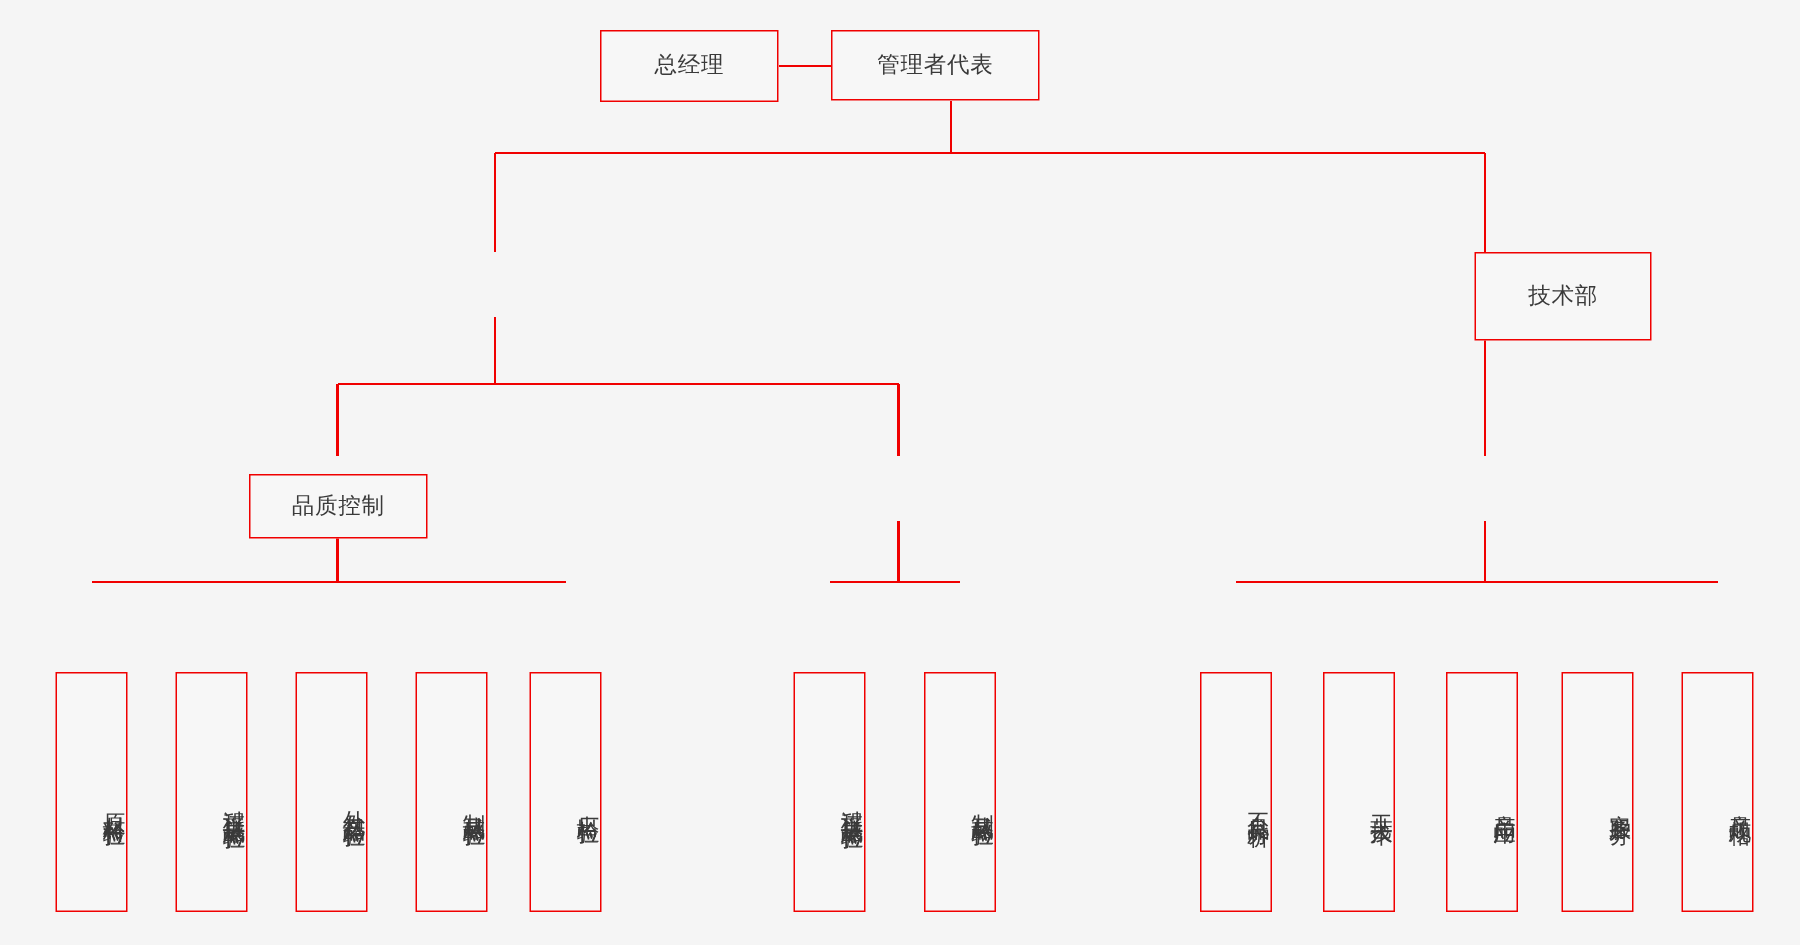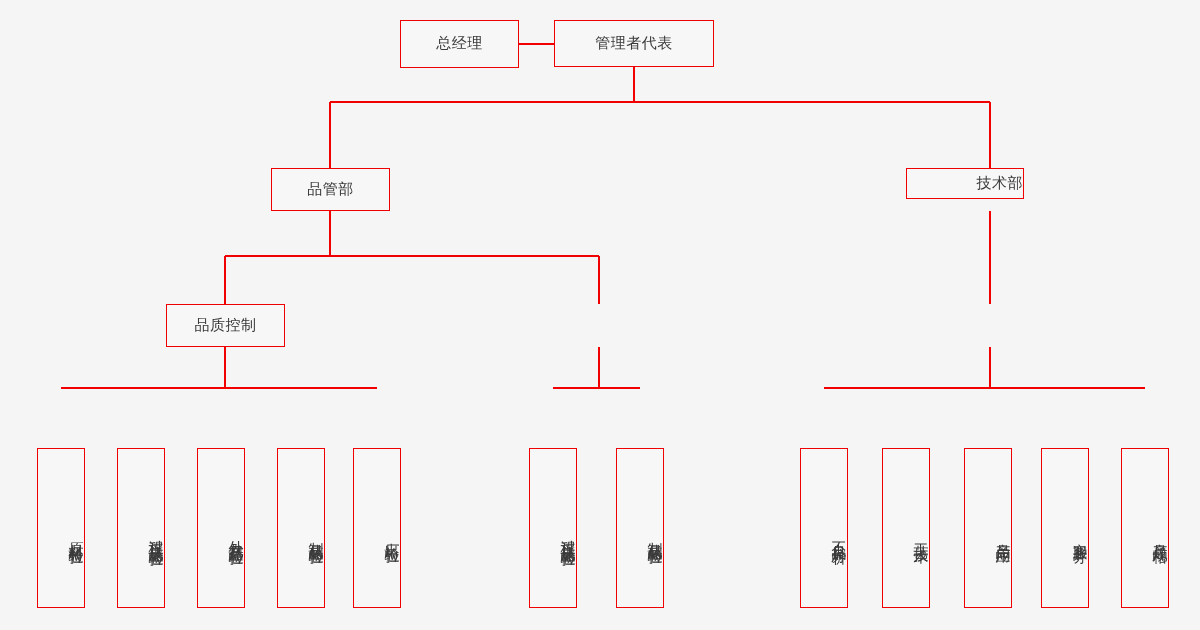--- a/index.html
+++ b/index.html
@@ -76,30 +76,27 @@
       <line x1="225" y1="347" x2="225" y2="388" stroke="#f00000" stroke-width="1.4" shape-rendering="crispEdges"></line>
       <line x1="61" y1="388" x2="377" y2="388" stroke="#f00000" stroke-width="1.4" shape-rendering="crispEdges"></line>
       <line x1="599" y1="347" x2="599" y2="388" stroke="#f00000" stroke-width="1.4" shape-rendering="crispEdges"></line>
       <line x1="553" y1="388" x2="640" y2="388" stroke="#f00000" stroke-width="1.4" shape-rendering="crispEdges"></line>
       <line x1="990" y1="347" x2="990" y2="388" stroke="#f00000" stroke-width="1.4" shape-rendering="crispEdges"></line>
       <line x1="824" y1="388" x2="1145" y2="388" stroke="#f00000" stroke-width="1.4" shape-rendering="crispEdges"></line>
     </svg>
 <div class="node horiz" style="left: 400px; top: 20px; width: 119px; height: 48px;">
       <span class="node-label">总经理</span>
     </div>
-    <div class="node horiz" style="left: 554px; top: 20px; width: 160px; height: 47px;">
+    <div class="node horiz" style="left: 554px; top: 20px; width: 139px; height: 47px;">
       <span class="node-label">管理者代表</span>
     </div>
-    <div class="node horiz" style="left: 271px; top: 168px; width: 119px; height: 43px;">
-      <span class="node-label">品管部</span>
-    </div>
-    <div class="node horiz" style="left: 906px; top: 168px; width: 118px; height: 31px; justify-content: flex-end;">
+    <div class="node horiz" style="left: 983px; top: 168px; width: 118px; height: 59px;">
       <span class="node-label">技术部</span>
     </div>
-    <div class="node horiz" style="left: 166px; top: 304px; width: 119px; height: 43px;">
+    <div class="node horiz" style="left: 166px; top: 316px; width: 119px; height: 43px;">
       <span class="node-label">品质控制</span>
     </div>
     <div class="node vert" style="left: 37px; top: 448px; width: 48px; height: 160px;">
       <span class="node-label">原材料检验</span>
     </div>
     <div class="node vert" style="left: 117px; top: 448px; width: 48px; height: 160px;">
       <span class="node-label">过程半成品检验</span>
     </div>
     <div class="node vert" style="left: 197px; top: 448px; width: 48px; height: 160px;">
       <span class="node-label">外包产品检验</span>

